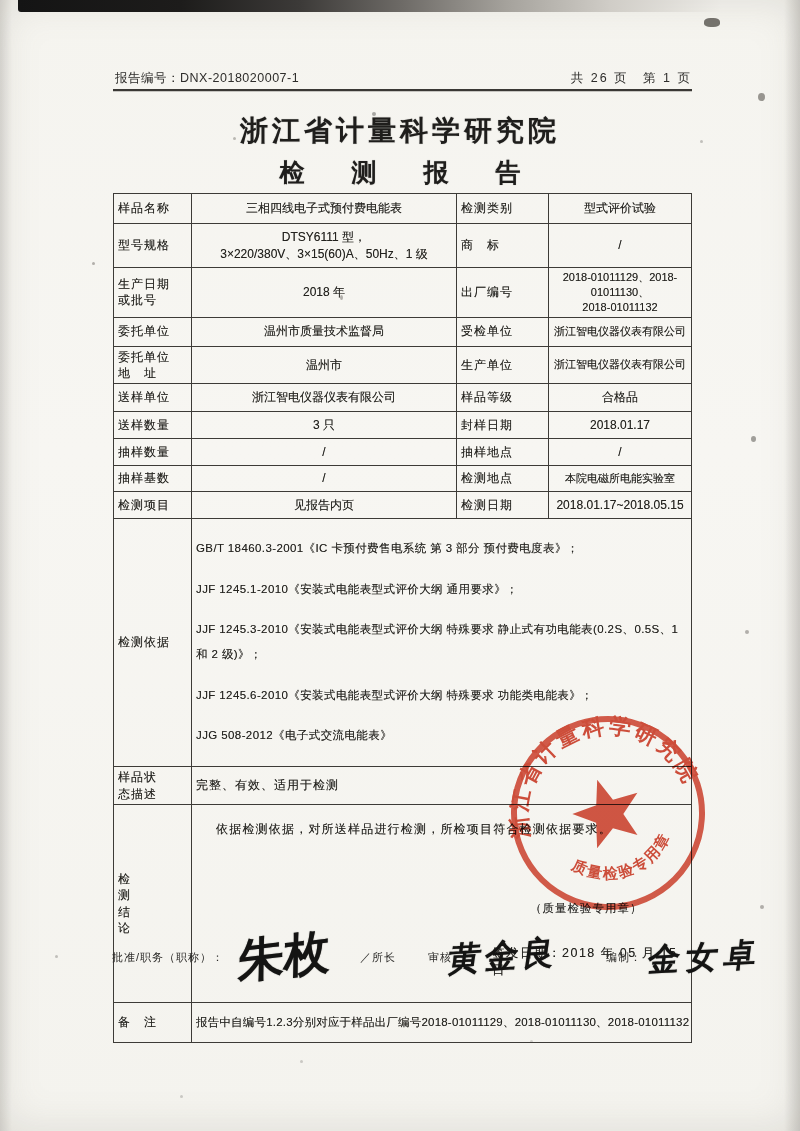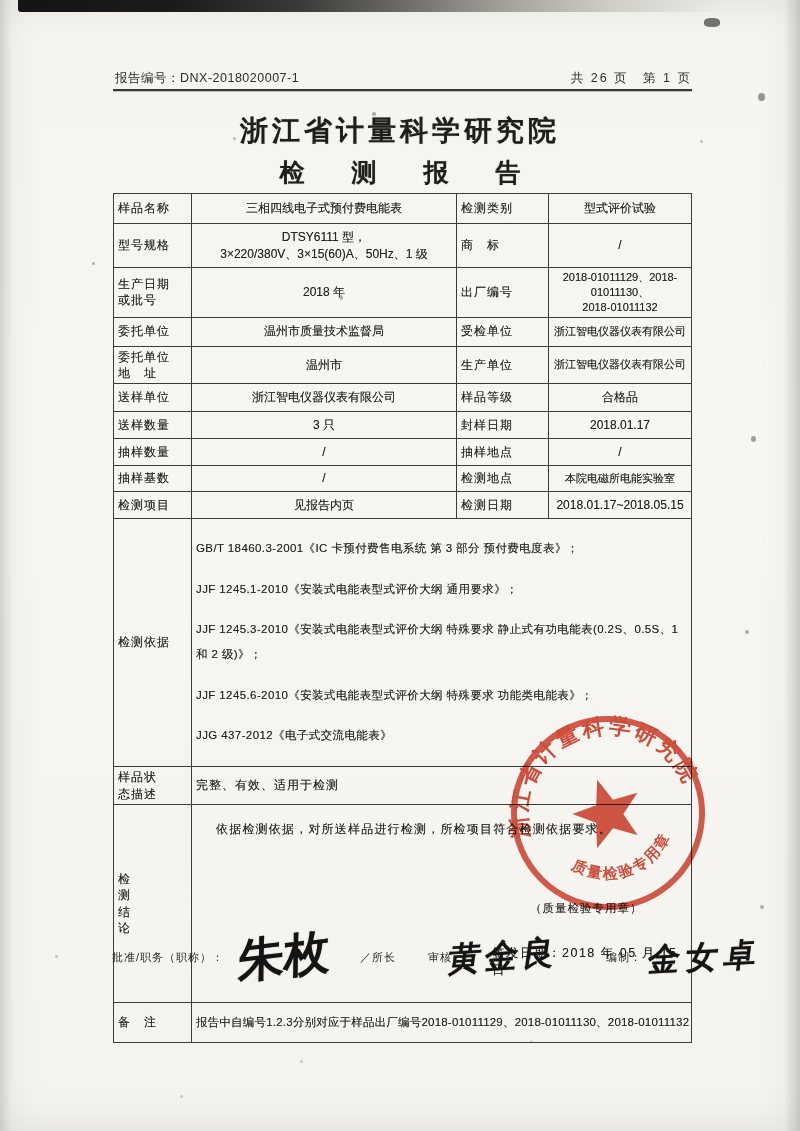--- a/index.html
+++ b/index.html
@@ -160,21 +160,21 @@
       <td class="lbl">检测日期</td>
       <td class="val" style="font-size:12px">2018.01.17~2018.05.15</td>
     </tr>
     <tr style="height:130px">
       <td class="lbl">检测依据</td>
       <td class="val val-left" colspan="3" style="vertical-align:middle;font-size:11.5px">
         <div class="basis-line">GB/T 18460.3-2001《IC 卡预付费售电系统  第 3 部分  预付费电度表》；</div>
         <div class="basis-line">JJF 1245.1-2010《安装式电能表型式评价大纲  通用要求》；</div>
         <div class="basis-line">JJF 1245.3-2010《安装式电能表型式评价大纲  特殊要求  静止式有功电能表(0.2S、0.5S、1 和 2 级)》；</div>
         <div class="basis-line">JJF 1245.6-2010《安装式电能表型式评价大纲  特殊要求  功能类电能表》；</div>
-        <div class="basis-line">JJG 437-2012《电子式交流电能表》</div>
+        <div class="basis-line">JJG 508-2012《电子式交流电能表》</div>
       </td>
     </tr>
     <tr style="height:38px">
       <td class="lbl">样品状
 态描述</td>
       <td class="val val-left" colspan="3" style="letter-spacing:1px">完整、有效、适用于检测</td>
     </tr>
     <tr style="height:198px">
       <td class="lbl vlabel">检
 测

